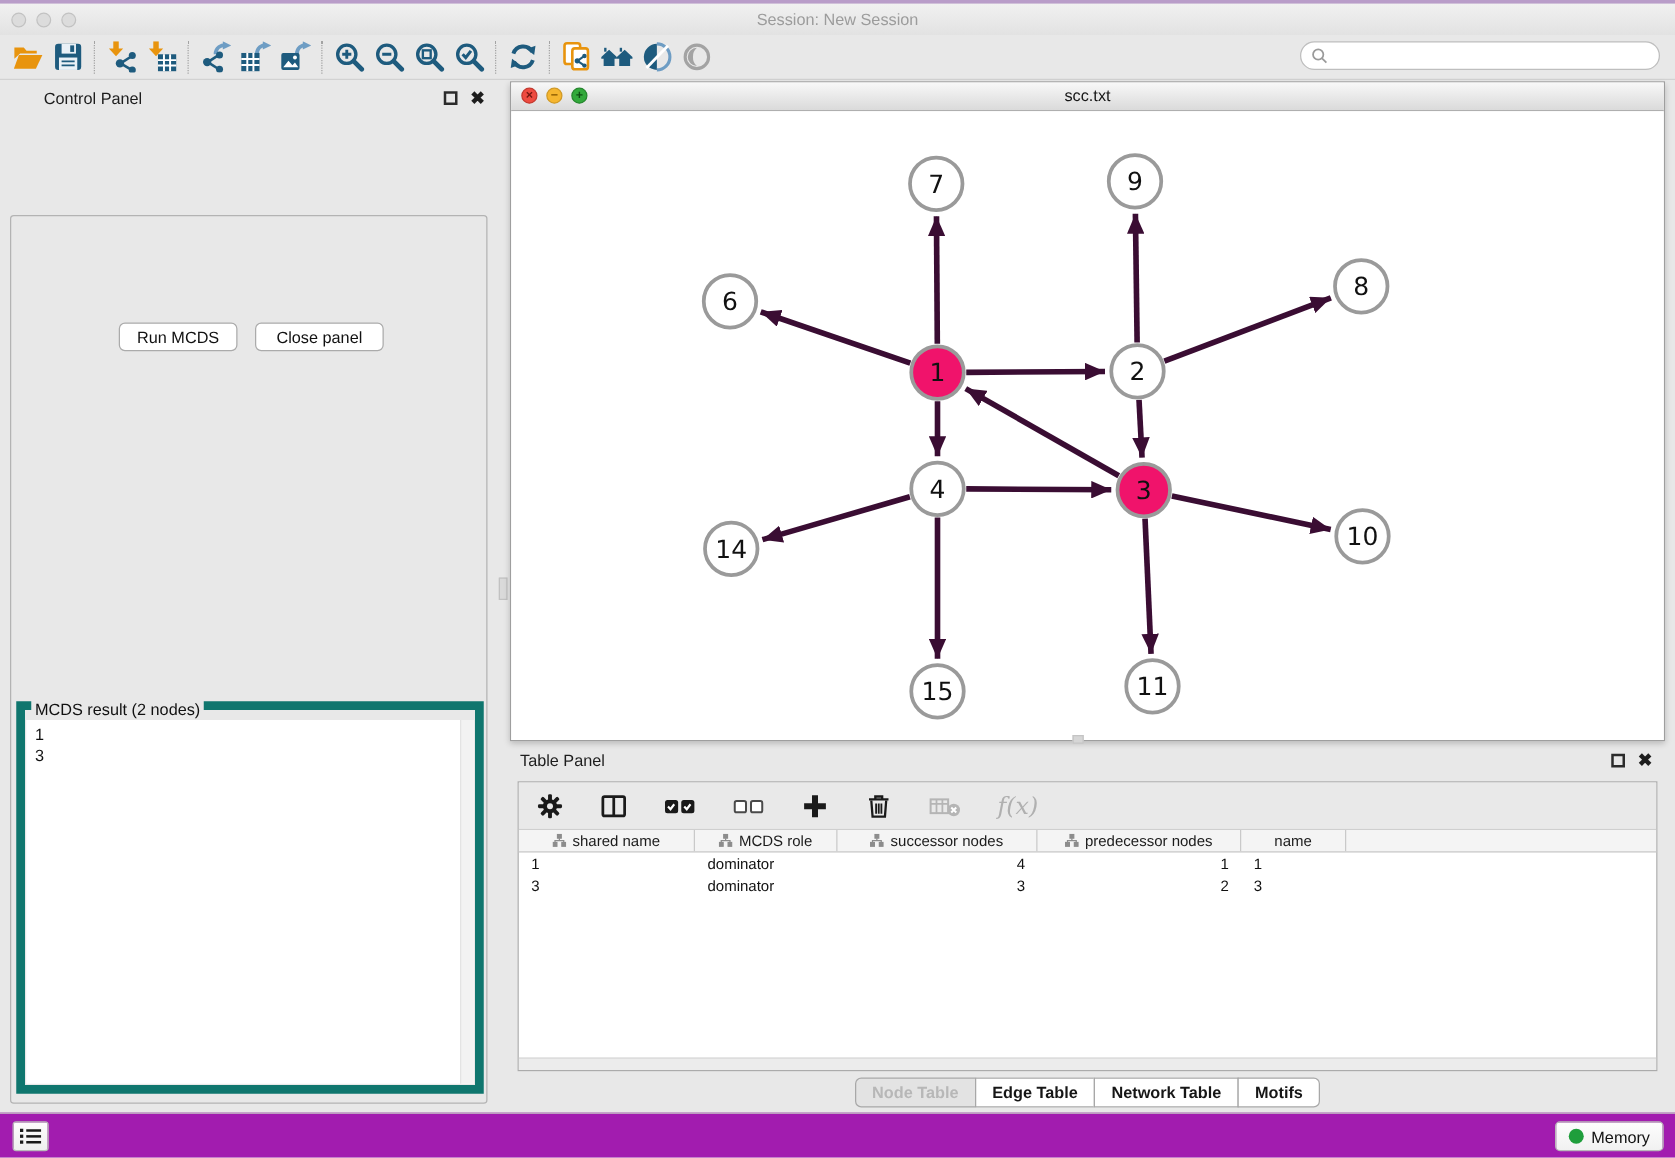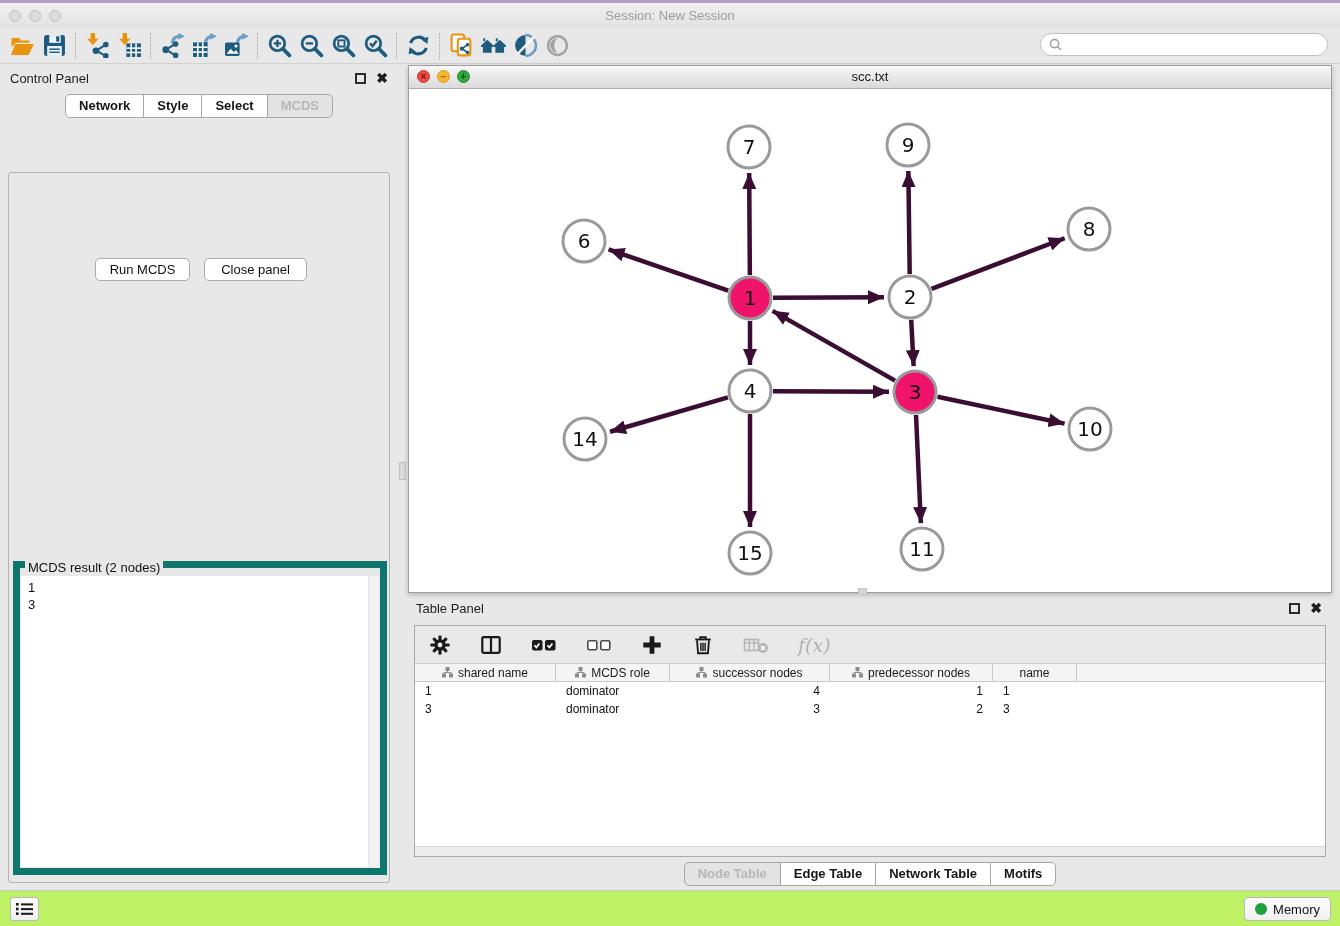--- a/index.html
+++ b/index.html
@@ -25,21 +25,21 @@
     display:flex; align-items:center; padding-left:6px; border-bottom:1px solid #D2D2D2; }
   .tbb { width:32px; height:30px; display:flex; align-items:center; justify-content:center;
     background:none; border:none; cursor:pointer; }
   .tsep { width:1px; height:26px; border-left:1px dotted #A3A3A3; margin:0 5px; }
   .search { position:absolute; right:12px; top:5px; width:288px; height:23px;
     background:#fff; border:1px solid #BEBEBE; border-radius:12px;
     display:flex; align-items:center; padding-left:7px; }
   .search input { border:none; outline:none; flex:1; font-size:12px; background:transparent; margin-left:4px; }
 
   
-  .control-panel { position:absolute; left:0; top:66px; width:398px; height:817px; }
+  .control-panel { position:absolute; left:0; top:66px; width:398px; height:817px;padding-left:25px; }
   .panel-head { height:24px; display:flex; align-items:center; padding:0 10px; }
   .panel-head .ph-title { font-size:13px; color:#1D1D1D; flex:1; }
   .float-btn { width:11px; height:11px; border:2px solid #2B2B2B; background:transparent; margin-right:10px; cursor:pointer; }
   .close-btn { font-size:14px; font-weight:bold; color:#1D1D1D; cursor:pointer; line-height:11px; }
   .tabs { display:flex; justify-content:center; margin-top:4px; position:relative; z-index:2; }
   .tab { background:#fff; border:1px solid #A8A8A8; padding:3px 13px 4px; font-size:13px;
     font-weight:bold; color:#161616; margin-left:-1px; cursor:pointer; white-space:nowrap; }
   .tab:first-child { border-radius:5px 0 0 5px; margin-left:0; }
   .tab:last-child { border-radius:0 5px 5px 0; }
   .tab.active { background:#E3E3E3; color:#B7B7B7; }
@@ -95,21 +95,21 @@
   .th { display:flex; align-items:center; justify-content:center; gap:5px;
     border-right:1px solid #C9C9C9; font-size:12px; color:#1B1B1B; height:100%; cursor:pointer; }
   .tbl-row { display:flex; height:18px; }
   .td { font-size:12px; color:#111; padding:2px 10px 0; white-space:nowrap; overflow:hidden; }
   .tp-bottom-strip { position:absolute; left:0; right:0; bottom:0; height:10px;
     background:#ECECEC; border-top:1px solid #D8D8D8; }
   .tp-tabs { position:absolute; left:0; right:0; bottom:4px; display:flex; justify-content:center; }
 
   
   .statusbar { position:absolute; left:0; right:0; bottom:0; height:36px;
-    background:#bef264; border-top:1px solid #C6C6C6; }
+    background:#a21caf; border-top:1px solid #C6C6C6; }
   .list-btn { position:absolute; left:10px; top:6px; width:29px; height:24px;
     background:linear-gradient(#FDFDFD,#EFEFEF); border:1px solid #B9B9B9; border-radius:3px;
     display:flex; align-items:center; justify-content:center; cursor:pointer; }
   .memory-btn { position:absolute; right:9px; top:6px; height:24px; padding:0 10px;
     background:linear-gradient(#FDFDFD,#F1F1F1); border:1px solid #B9B9B9; border-radius:4px;
     display:flex; align-items:center; gap:6px; font-size:13px; color:#111; cursor:pointer; font-family:inherit; }
   .mem-dot { width:12px; height:12px; border-radius:50%; background:#1F9E3C; }
 </style>
 </head>
 <body>
@@ -287,26 +287,20 @@
       <input placeholder="" style="">
     </div>
   </div>
 
   <div class="control-panel">
     <div class="panel-head">
       <span class="ph-title">Control Panel</span>
       <span class="float-btn"></span>
       <span class="close-btn">✖</span>
     </div>
-    <div class="tabs" id="cp-tabs">
-        <div class="tab">Network</div>
-        <div class="tab">Style</div>
-        <div class="tab">Select</div>
-        <div class="tab active">MCDS</div>
-      </div>
     <div class="cp-pane">
       <button class="btn" id="run-btn">Run MCDS</button>
       <button class="btn" id="close-panel-btn">Close panel</button>
       <div class="fieldset">
         <span class="legend">MCDS result (2 nodes)</span>
         <div class="inner">
           <div class="result-lines" id="result-lines">
               <div>1</div>
               <div>3</div>
             </div>

